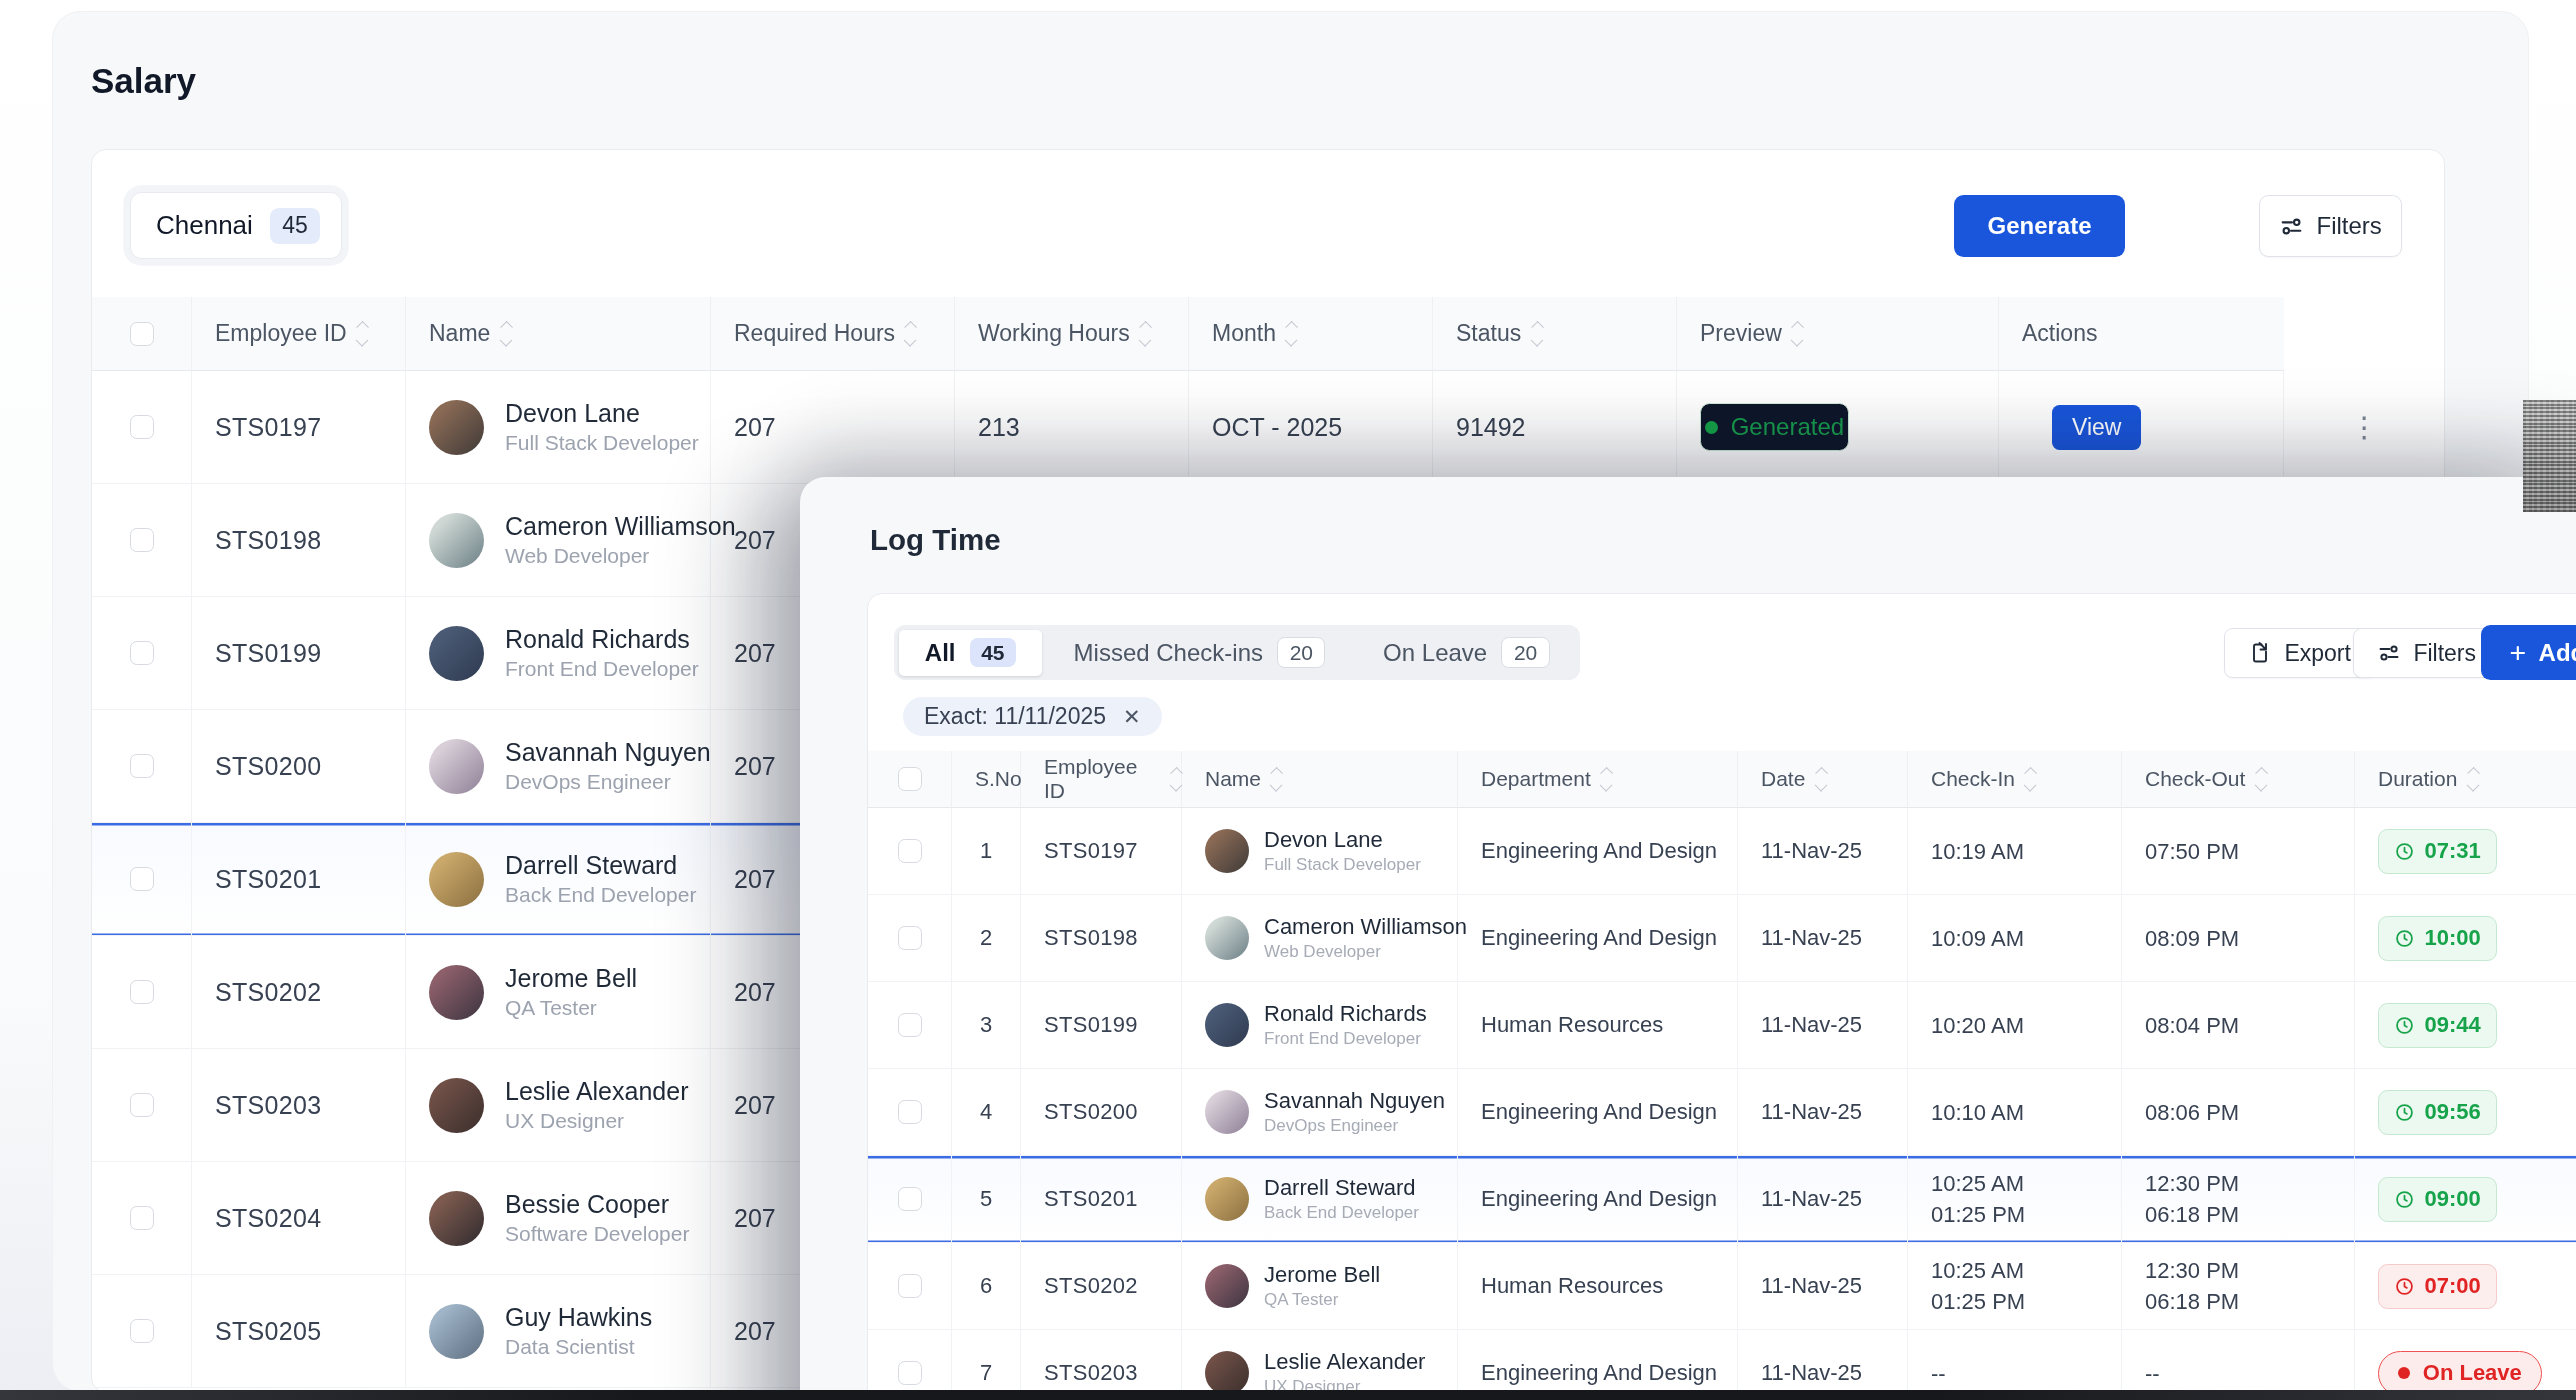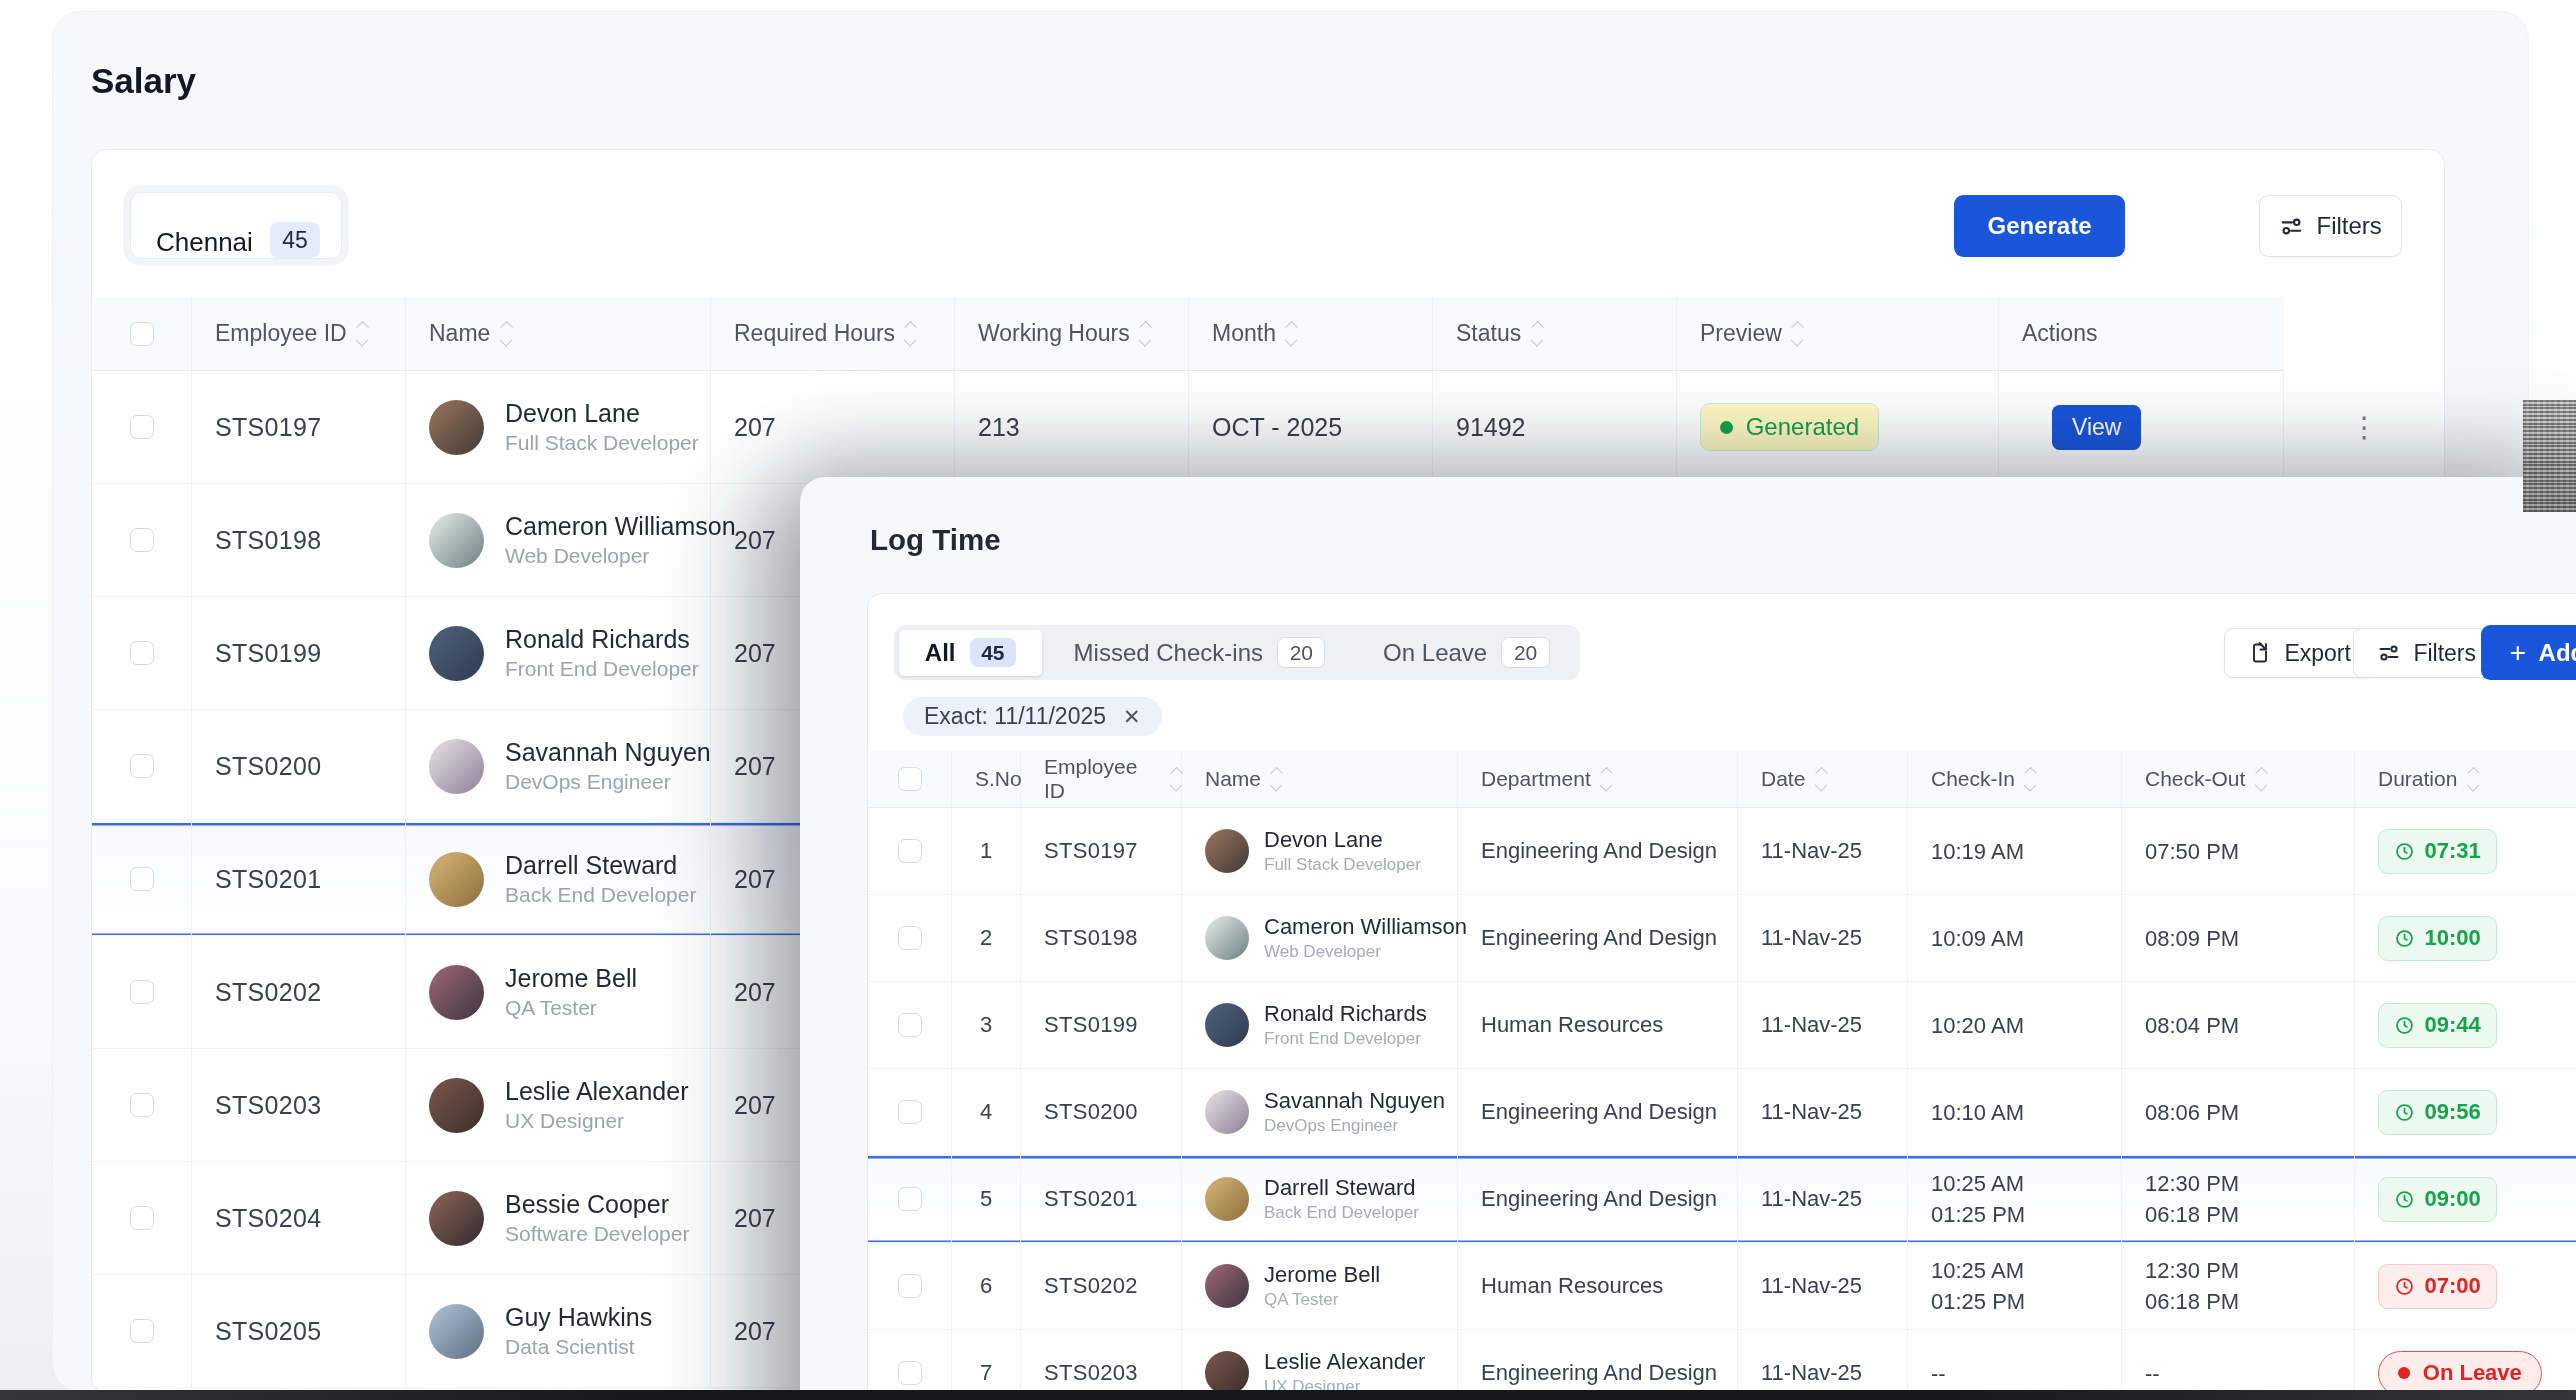--- a/index.html
+++ b/index.html
@@ -11,21 +11,21 @@
   }
   
   .bottom-strip{position:absolute;left:0;right:0;bottom:0;height:10.5px;z-index:60;
     background:linear-gradient(90deg,#34363c,#17181b 25%,#17181b 75%,#34363c)}
   .page-card{position:absolute;left:52px;top:11.4px;width:2475px;height:1379px;
     background:#f7f8fa;border:1px solid #f0f1f4;border-radius:28.5px}
   .page-title{position:absolute;left:38px;top:49px;margin:0;font-size:35px;font-weight:700;color:#111827}
   
   .salary-card{position:absolute;left:38px;top:137px;width:2352px;height:1242px;
     background:#fff;border:1px solid #e9ebef;border-radius:15px;overflow:hidden}
-  .chip{position:absolute;left:38px;top:42px;height:65px;display:inline-flex;align-items:flex-end;gap:17px;
+  .chip{position:absolute;left:38px;top:42px;height:65px;display:inline-flex;align-items:center;gap:17px;
     padding:0 21px 0 25px;background:#fff;border:1px solid #e7eaef;border-radius:11.4px;
     box-shadow:0 0 0 6.7px #f2f4f8,0 1px 1.9px rgba(15,23,42,.06)}
   .chip .chip-label{font-size:26px;color:#111827}
   .chip .chip-count{background:#e4ebfa;color:#1f2937;font-size:23px;padding:4.8px 12.4px;border-radius:8.6px}
   .btn{display:inline-flex;align-items:center;justify-content:center;gap:12.4px;border-radius:9.5px;
     font-size:24px;white-space:nowrap;box-sizing:border-box;cursor:default}
   .btn.primary{background:#1a56db;color:#fff;font-weight:600}
   .btn.ghost{background:#fff;color:#1f2937;border:1px solid #dfe3e9;box-shadow:0 1px 1.9px rgba(15,23,42,.04)}
   .btn-generate{position:absolute;left:1862px;top:45px;width:171px;height:62px}
   .btn-filters{position:absolute;left:2167px;top:45px;width:143px;height:62px}
@@ -50,22 +50,22 @@
   .s-grid{display:grid;grid-template-columns:100px 214px 305px 244px 234px 244px 244px 322px 285px 160px}
   .s-head .hcell{height:74px;font-size:23px}
   .s-row{height:113px}
   .s-row .cell{font-size:25px;color:#374151}
   .s-row.sel{box-shadow:inset 0 2.4px 0 #3b6ce6,inset 0 -2.4px 0 #3b6ce6;background:linear-gradient(180deg,#f8faff,#fff)}
   .id-cell{font-size:26px;color:#1f2937;letter-spacing:0.3px}
   .name-cell{gap:21px}
   .avatar.lg{width:55px;height:55px}
   .nm{font-size:25px;color:#1f2937;font-weight:500;line-height:32px;white-space:nowrap}
   .role{font-size:21px;color:#9ca3af;line-height:28.5px;white-space:nowrap}
-  .badge-gen{display:inline-flex;align-items:center;gap:12.4px;height:46px;padding:0 19px;border-radius:9.5px;
-    background:#fef9c3;border:1.4px solid #cdebd7;color:#189c4e;font-size:24px}
+  .badge-gen{display:inline-flex;align-items:center;gap:12.4px;height:46px;padding:0 4px;border-radius:9.5px;
+    background:#0f172a;border:1.4px solid #cdebd7;color:#189c4e;font-size:24px}
   .badge-gen .dot{width:13.3px;height:13.3px;border-radius:50%;background:#16a34a}
   .preview-cell{padding-left:53px!important}
   .btn-view{height:45px;padding:0 20px;background:#1a56db;color:#fff;border-radius:7.6px;font-size:23px;
     display:inline-flex;align-items:center}
   .actions-cell{justify-content:center;padding-left:0!important}
   .kebab{font-size:28.5px;color:#7b8494;line-height:1}
   
   .modal{position:absolute;left:800px;top:477px;width:1776px;height:1168px;z-index:10;
     background:#f7f8fa;border-top-left-radius:25px;
     box-shadow:-52px 14.3px 90px rgba(15,23,42,.30),0 -36px 76px rgba(15,23,42,.17)}

